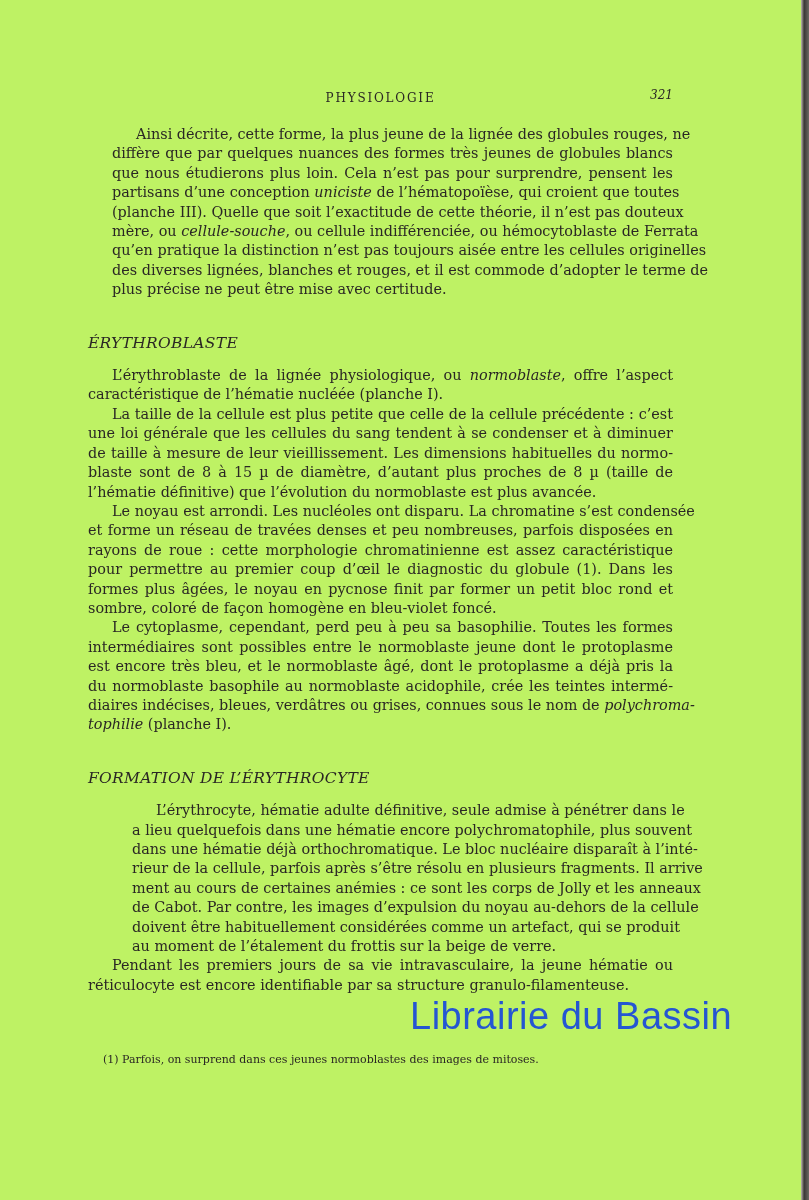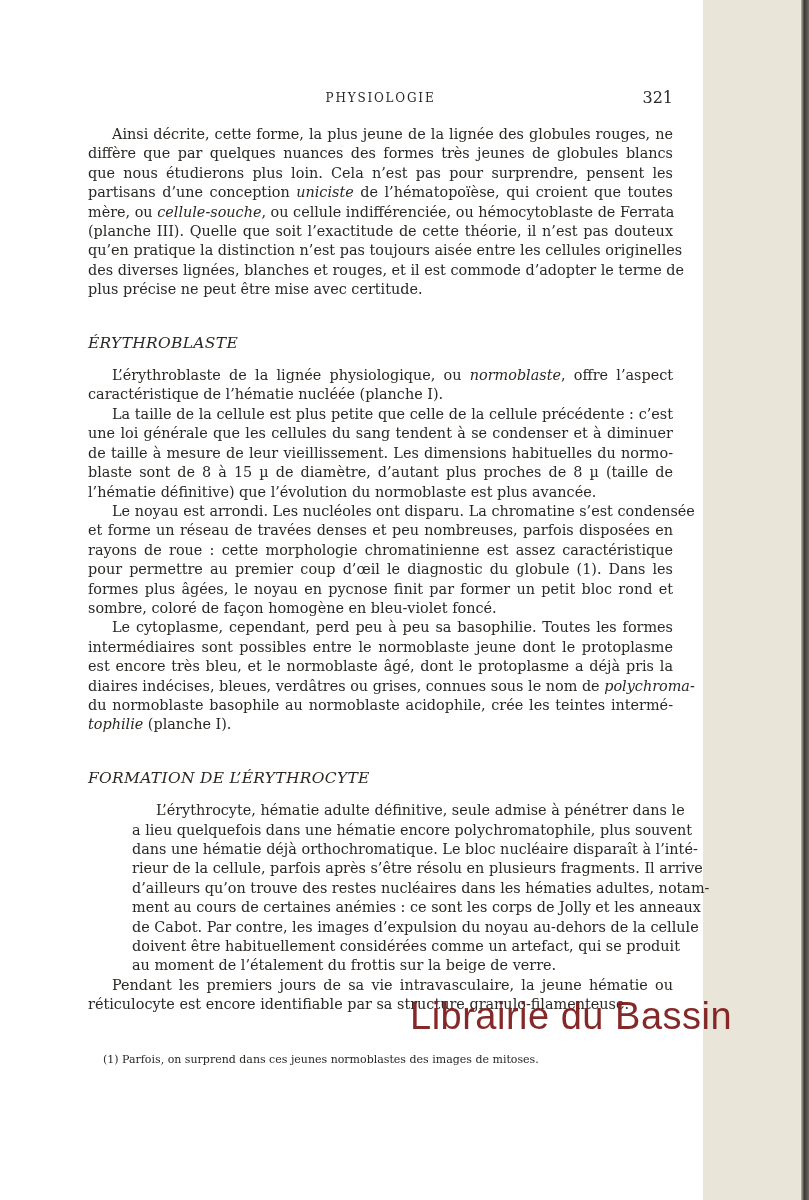--- a/index.html
+++ b/index.html
@@ -4,36 +4,36 @@
 <style>
   html, body { margin: 0; padding: 0; }
   body {
     width: 809px; height: 1200px; overflow: hidden;
     background: #e9e5d8;
     position: relative;
     font-family: "DejaVu Serif", serif;
     color: #2a2724;
   }
   .page {
-    position: absolute; left: 0; top: 0; width: 703px; height: 1200px;
-    background: #ffffff;
+    position: absolute; left: 0; top: 0; width: 801px; height: 1200px;
+    background: #bef264;
   }
   .edge {
     position: absolute; left: 801px; top: 0; width: 8px; height: 1200px;
     background: linear-gradient(to right, #bdb9ad, #3a3835 40%, #6d6a64);
   }
   .running-head {
     position: absolute; top: 88px; left: 88px; width: 585px; height: 22px;
   }
   .running-title {
     position: absolute; left: 0; width: 100%; text-align: center;
     font-size: 12px; letter-spacing: 1.8px; top: 3px;
   }
   .page-number {
-    position: absolute; right: 0; top: 0; font-size: 16px;
+    position: absolute; right: 0; top: 0; font-size: 12px; font-style: italic;
   }
   .body {
     position: absolute; left: 88px; top: 125px; width: 585px;
     font-size: 14.4px; line-height: 19.4px;
   }
   p { margin: 0; text-align: justify; text-indent: 24px; }
   p.gap { margin-top: 0; }
   .line { display: block; text-align: justify; text-align-last: justify; white-space: nowrap; }
   .line.last { text-align-last: left; }
   h2 {
@@ -41,42 +41,42 @@
     margin: 34px 0 13px 0; letter-spacing: 0.3px;
   }
   i { font-style: italic; }
   .footnote {
     position: absolute; left: 103px; top: 1052px; width: 570px;
     font-size: 11px; line-height: 16px;
   }
   .watermark {
     position: absolute; left: 410px; top: 995px;
     font-family: "Liberation Sans", sans-serif;
-    font-size: 38px; color: #7f1d1d; letter-spacing: 0.5px;
+    font-size: 38px; color: #1d4ed8; letter-spacing: 0.5px;
     opacity: 0.95; white-space: nowrap;
   }
 </style>
 </head>
 <body>
 
 <div class="page">
   <div class="running-head">
     <div class="running-title">PHYSIOLOGIE</div>
     <div class="page-number">321</div>
   </div>
 
   <div class="body">
     <div id="intro">
-        <p class="" style="text-indent: 0px;">
+        <p class="" style="text-indent: 0px; margin-left: 24px;">
           <span class="line" style="text-indent: 24px;">Ainsi décrite, cette forme, la plus jeune de la lignée des globules rouges, ne</span>
           <span class="line">diffère que par quelques nuances des formes très jeunes de globules blancs</span>
           <span class="line">que nous étudierons plus loin. Cela n’est pas pour surprendre, pensent les</span>
           <span class="line">partisans d’une conception <i>uniciste</i> de l’hématopoïèse, qui croient que toutes</span>
+          <span class="line">(planche III). Quelle que soit l’exactitude de cette théorie, il n’est pas douteux</span>
           <span class="line">mère, ou <i>cellule-souche</i>, ou cellule indifférenciée, ou hémocytoblaste de Ferrata</span>
-          <span class="line">(planche III). Quelle que soit l’exactitude de cette théorie, il n’est pas douteux</span>
           <span class="line">qu’en pratique la distinction n’est pas toujours aisée entre les cellules originelles</span>
           <span class="line">des diverses lignées, blanches et rouges, et il est commode d’adopter le terme de</span>
           <span class="line last">plus précise ne peut être mise avec certitude.</span>
         </p>
       </div>
     <div id="sections">
         <h2>ÉRYTHROBLASTE</h2>
         <p class="" style="text-indent: 0px;">
           <span class="line" style="text-indent: 24px;">L’érythroblaste de la lignée physiologique, ou <i>normoblaste</i>, offre l’aspect</span>
           <span class="line last">caractéristique de l’hématie nucléée (planche I).</span>
@@ -93,31 +93,30 @@
           <span class="line">et forme un réseau de travées denses et peu nombreuses, parfois disposées en</span>
           <span class="line">rayons de roue : cette morphologie chromatinienne est assez caractéristique</span>
           <span class="line">pour permettre au premier coup d’œil le diagnostic du globule (1). Dans les</span>
           <span class="line">formes plus âgées, le noyau en pycnose finit par former un petit bloc rond et</span>
           <span class="line last">sombre, coloré de façon homogène en bleu-violet foncé.</span>
         </p>
         <p class="gap" style="text-indent: 0px;">
           <span class="line" style="text-indent: 24px;">Le cytoplasme, cependant, perd peu à peu sa basophilie. Toutes les formes</span>
           <span class="line">intermédiaires sont possibles entre le normoblaste jeune dont le protoplasme</span>
           <span class="line">est encore très bleu, et le normoblaste âgé, dont le protoplasme a déjà pris la</span>
+          <span class="line">du normoblaste basophile au normoblaste acidophile, crée les teintes intermé-</span>
           <span class="line">diaires indécises, bleues, verdâtres ou grises, connues sous le nom de <i>polychroma-</i></span>
-          <span class="line">du normoblaste basophile au normoblaste acidophile, crée les teintes intermé-</span>
           <span class="line last"><i>tophilie</i> (planche I).</span>
         </p>
         <h2>FORMATION DE L’ÉRYTHROCYTE</h2>
         <p class="" style="text-indent: 0px; margin-left: 44px;">
           <span class="line" style="text-indent: 24px;">L’érythrocyte, hématie adulte définitive, seule admise à pénétrer dans le</span>
           <span class="line">a lieu quelquefois dans une hématie encore polychromatophile, plus souvent</span>
           <span class="line">dans une hématie déjà orthochromatique. Le bloc nucléaire disparaît à l’inté-</span>
           <span class="line">rieur de la cellule, parfois après s’être résolu en plusieurs fragments. Il arrive</span>
-          <span class="line">d’ailleurs qu’on trouve des restes nucléaires dans les hématies adultes, notam-</span>
           <span class="line">ment au cours de certaines anémies : ce sont les corps de Jolly et les anneaux</span>
           <span class="line">de Cabot. Par contre, les images d’expulsion du noyau au-dehors de la cellule</span>
           <span class="line">doivent être habituellement considérées comme un artefact, qui se produit</span>
           <span class="line last">au moment de l’étalement du frottis sur la beige de verre.</span>
         </p>
         <p class="gap" style="text-indent: 0px;">
           <span class="line" style="text-indent: 24px;">Pendant les premiers jours de sa vie intravasculaire, la jeune hématie ou</span>
           <span class="line last">réticulocyte est encore identifiable par sa structure granulo-filamenteuse.</span>
         </p>
       </div>

